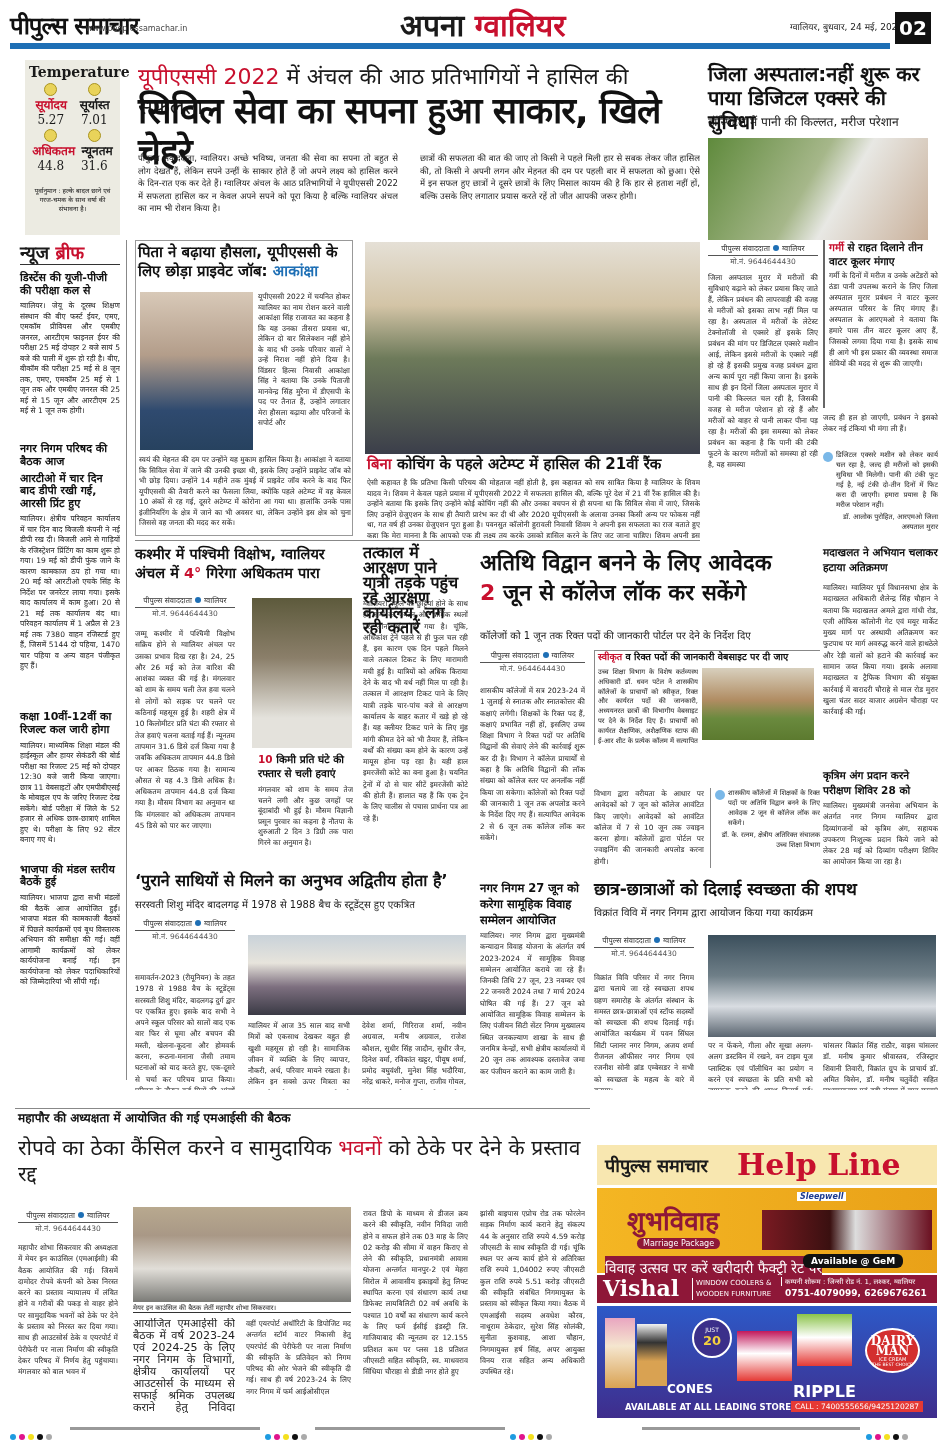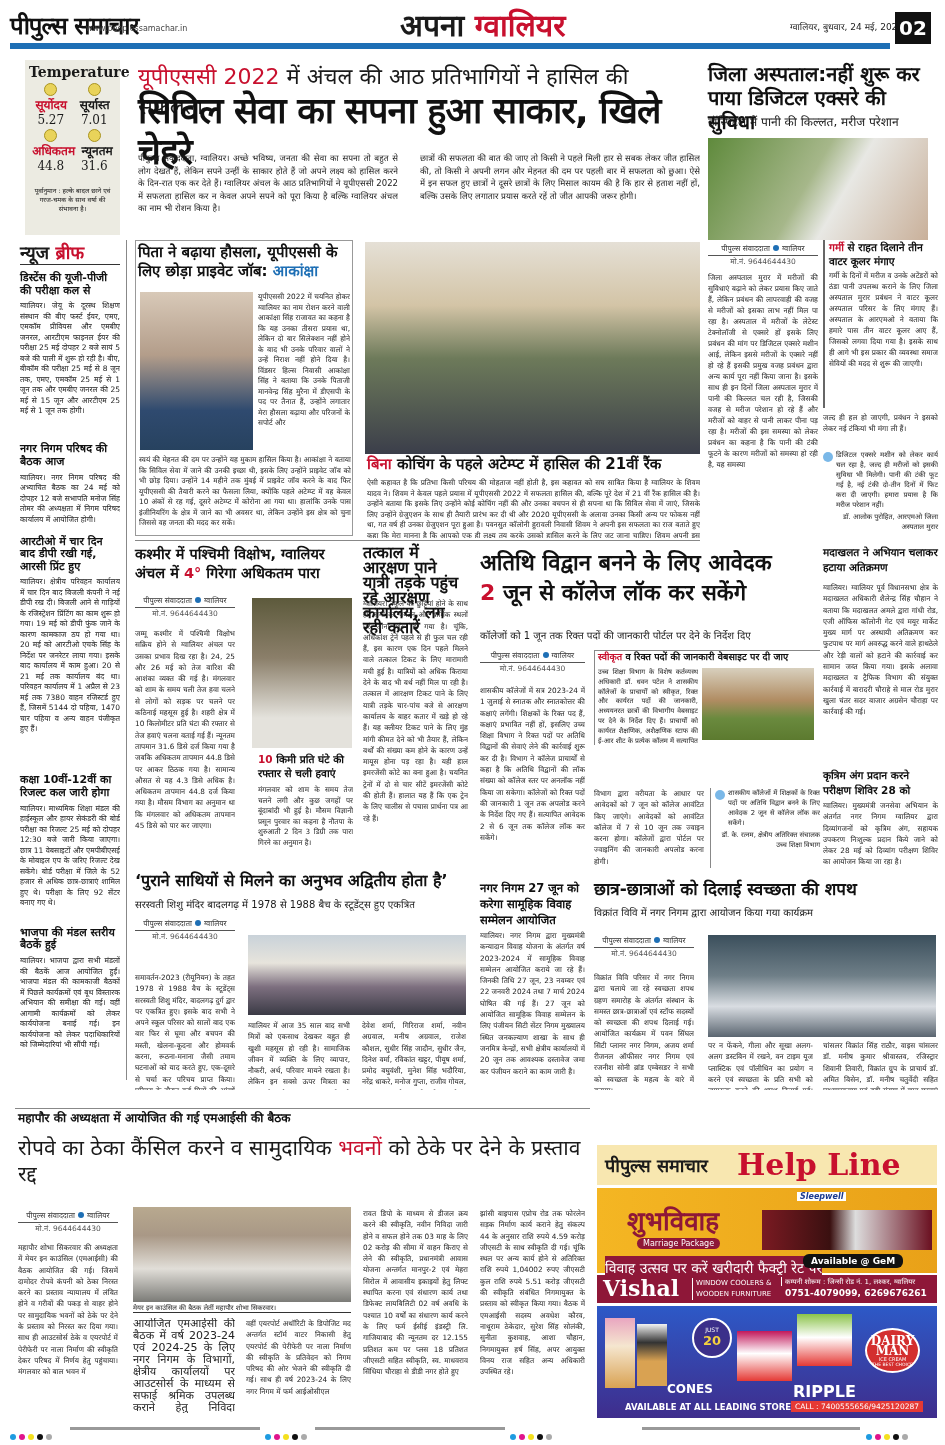--- a/index.html
+++ b/index.html
@@ -83,21 +83,20 @@
 <div class="abs photo" style="left:708px;top:138px;width:220px;height:102px;background:linear-gradient(120deg,#5f8a3c,#a6b78a 45%,#e8e8e4 60%,#c9b09a)"></div>
 
 <div class="abs" style="left:20px;top:240px;width:100px;border-bottom:1px solid #333;font-size:18px;font-weight:bold"><span>न्यूज</span> <span class="red">ब्रीफ</span></div>
 <div class="abs" style="left:20px;top:272px;width:100px">
   <div>
       <div class="hd" style="font-size:11px;margin-bottom:4px">डिस्टेंस की यूजी-पीजी की परीक्षा कल से</div>
       <div class="body-text" style="font-size:7.5px;line-height:10.5px;height:134px">ग्वालियर। जेयू के दूरस्थ शिक्षण संस्थान की बीए फर्स्ट ईयर, एमए, एमकॉम प्रीवियस और एमबीए जनरल, आरटीएम फाइनल ईयर की परीक्षा 25 मई दोपहर 2 बजे सायं 5 बजे की पाली में शुरू हो रही है। बीए, बीकॉम की परीक्षा 25 मई से 8 जून तक, एमए, एमकॉम 25 मई से 1 जून तक और एमबीए जनरल की 25 मई से 15 जून और आरटीएम 25 मई से 1 जून तक होगी।</div>
     </div>
   <div style="margin-top:8px">
       <div class="hd" style="font-size:11px;margin-bottom:4px">नगर निगम परिषद की बैठक आज</div>
-      <div class="body-text" style="font-size:7.5px;line-height:10.5px;height:63px">ग्वालियर। नगर निगम परिषद की अभ्याचित बैठक का 24 मई को दोपहर 12 बजे सभापति मनोज सिंह तोमर की अध्यक्षता में निगम परिषद कार्यालय में आयोजित होगी।</div>
     </div>
   <div style="margin-top:0">
       <div class="hd" style="font-size:11px;margin-bottom:4px">आरटीओ में चार दिन बाद डीपी रखी गई, आरसी प्रिंट हुए</div>
       <div class="body-text" style="font-size:7.5px;line-height:10.5px;height:189px">ग्वालियर। क्षेत्रीय परिवहन कार्यालय में चार दिन बाद बिजली कंपनी ने नई डीपी रख दी। बिजली आने से गाड़ियों के रजिस्ट्रेशन प्रिंटिंग का काम शुरू हो गया। 19 मई को डीपी फुंक जाने के कारण कामकाज ठप हो गया था। 20 मई को आरटीओ एचके सिंह के निर्देश पर जनरेटर लाया गया। इसके बाद कार्यालय में काम हुआ। 20 से 21 मई तक कार्यालय बंद था। परिवहन कार्यालय में 1 अप्रैल से 23 मई तक 7380 वाहन रजिस्टर्ड हुए हैं, जिसमें 5144 दो पहिया, 1470 चार पहिया व अन्य वाहन पंजीकृत हुए हैं।</div>
     </div>
   <div style="margin-top:8px">
       <div class="hd" style="font-size:11px;margin-bottom:4px">कक्षा 10वीं-12वीं का रिजल्ट कल जारी होगा</div>
       <div class="body-text" style="font-size:7.5px;line-height:10.5px;height:115px">ग्वालियर। माध्यमिक शिक्षा मंडल की हाईस्कूल और हायर सेकंडरी की बोर्ड परीक्षा का रिजल्ट 25 मई को दोपहर 12:30 बजे जारी किया जाएगा। छात्र 11 वेबसाइटों और एमपीबीएसई के मोबाइल एप के जरिए रिजल्ट देख सकेंगे। बोर्ड परीक्षा में जिले के 52 हजार से अधिक छात्र-छात्राएं शामिल हुए थे। परीक्षा के लिए 92 सेंटर बनाए गए थे।</div>
     </div>
   <div style="margin-top:8px">

